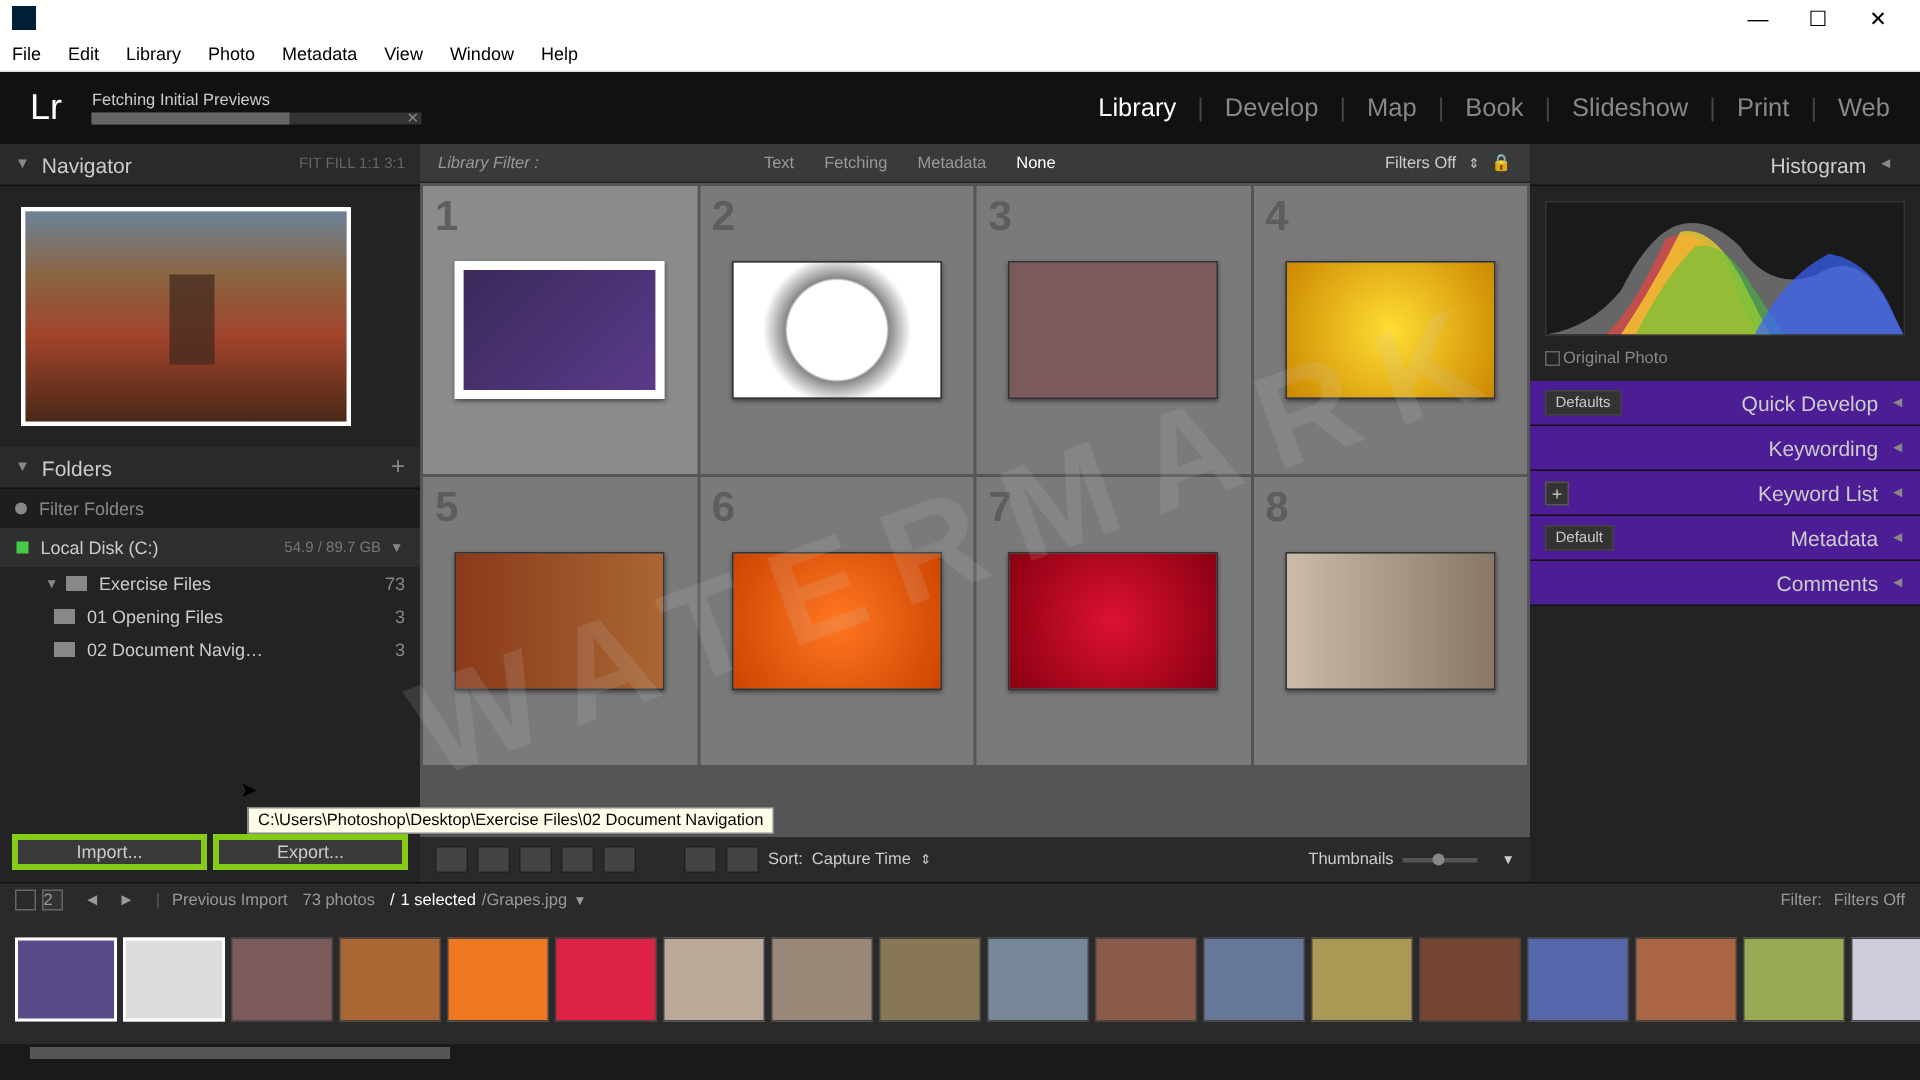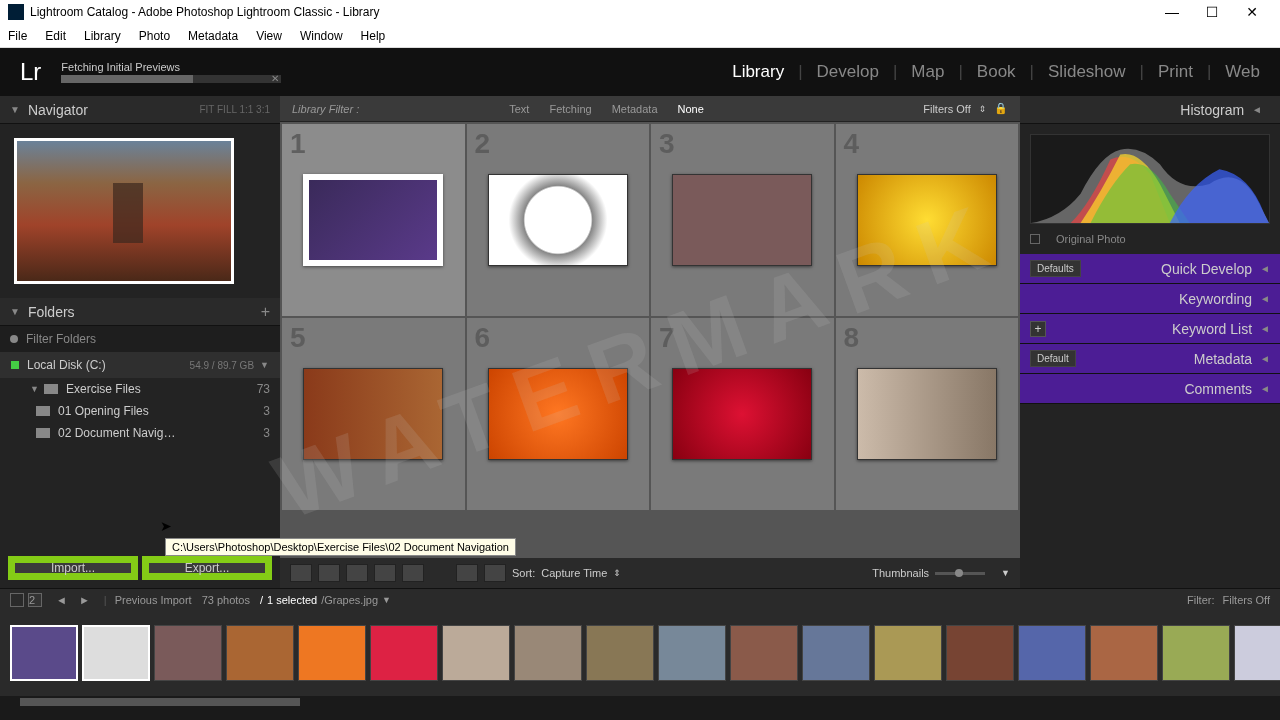--- a/index.html
+++ b/index.html
@@ -38,59 +38,58 @@
 .disk-row .led { width: 8px; height: 8px; background: #4c4; margin-right: 8px; }
 .disk-row .size { margin-left: auto; color: #777; font-size: 10px; }
 .tree-row { padding: 4px 10px 4px 36px; display: flex; align-items: center; position: relative; }
 .tree-row.l0 { padding-left: 44px; }
 .tree-row.l1 { }
 .tree-row .arrow { position: absolute; left: 44px; color: #888; font-size: 9px; }
 .tree-row.l0 .arrow { left: 44px; }
 .tree-row .fico { width: 14px; height: 10px; background: #888; margin-right: 8px; }
 .tree-row .cnt { margin-left: auto; color: #888; }
 .btn-row { display: flex; gap: 4px; padding: 8px; margin-top: auto; }
-.btn { flex: 1; height: 24px; background: #3a3a3a; border: 7px solid #84cc16; display: flex; align-items: center; justify-content: center; cursor: pointer; color: #ccc; }
+.btn { flex: 1; height: 24px; background: #3a3a3a; border: 4px solid #84cc16; display: flex; align-items: center; justify-content: center; cursor: pointer; color: #ccc; }
 .filter-bar { height: 26px; background: #3a3a3a; display: flex; align-items: center; padding: 0 12px; font-size: 11px; border-bottom: 1px solid #222; }
 .filter-bar .lbl { color: #999; font-style: italic; }
 .filter-bar .opt { margin: 0 10px; color: #999; cursor: pointer; }
 .filter-bar .opt.active { color: #fff; }
 .filter-bar .right { margin-left: auto; display: flex; align-items: center; gap: 8px; }
 .grid { flex: 1; display: grid; grid-template-columns: repeat(4, 1fr); grid-auto-rows: 192px; gap: 2px; padding: 2px; overflow: hidden; background: #555; }
 .cell { background: #7a7a7a; position: relative; display: flex; align-items: center; justify-content: center; }
 .cell.selected { background: #8c8c8c; }
 .cell .num { position: absolute; top: 4px; left: 8px; font-size: 28px; color: rgba(90,90,90,0.9); font-weight: bold; }
 .cell .thumb { width: 140px; height: 92px; border: 1px solid #333; box-shadow: 0 1px 3px rgba(0,0,0,0.5); }
 .cell.selected .thumb { border: 6px solid #fff; }
 .toolbar { height: 30px; background: #2a2a2a; display: flex; align-items: center; padding: 0 10px; gap: 6px; font-size: 11px; }
 .tb-btn { width: 22px; height: 18px; background: #444; border: 1px solid #222; cursor: pointer; }
 .toolbar .sort-area { margin-left: auto; display: flex; align-items: center; gap: 6px; }
 .rp-row { height: 30px; background: #4c1d95; display: flex; align-items: center; padding: 0 10px; border-bottom: 1px solid #111; }
 .rp-row .lbl { margin-left: auto; font-size: 14px; color: #ccc; }
 .rp-row .tri { margin-left: 8px; color: #888; font-size: 10px; }
 .rp-row .dd { background: #333; padding: 2px 6px; font-size: 10px; border: 1px solid #444; }
 .histogram { height: 130px; padding: 10px; }
 .histo-svg { width: 100%; height: 90px; background: #1a1a1a; border: 1px solid #333; }
-.histo-chk { display: flex; align-items: center; gap: 16px; margin-top: 6px; font-size: 11px; color: #888; }
+.histo-chk { display: flex; align-items: center; gap: 2px; margin-top: 6px; font-size: 11px; color: #888; }
 .status-bar { height: 22px; background: #2a2a2a; display: flex; align-items: center; padding: 0 10px; font-size: 11px; color: #999; border-top: 1px solid #111; }
 .status-bar .sep { margin: 0 8px; color: #555; }
 .filmstrip { height: 86px; background: #2a2a2a; display: flex; align-items: center; padding: 4px 10px; gap: 4px; overflow: hidden; }
 .fs-thumb { width: 68px; height: 56px; border: 1px solid #444; background: #555; flex-shrink: 0; position: relative; }
 .fs-thumb.sel { border: 2px solid #fff; background: #999; }
 .scroll-h { height: 12px; background: #1a1a1a; display: flex; align-items: center; padding: 0 20px; }
 .scroll-h .thumb { width: 280px; height: 8px; background: #555; }
 .tooltip { position: absolute; background: #fffde7; color: #000; border: 1px solid #888; padding: 2px 6px; font-size: 11px; z-index: 100; }
 .cursor { position: absolute; z-index: 99; font-size: 14px; color: #000; }
 .watermark { position: absolute; top: 50%; left: 50%; transform: translate(-50%, -50%) rotate(-20deg); font-size: 90px; color: rgba(200,200,200,0.15); pointer-events: none; z-index: 50; font-weight: bold; letter-spacing: 20px; }
 </style>
 </head>
 <body>
 
 <div class="title-bar">
   <div class="icon"></div>
-  <span>Lightroom Catalog - Adobe Photoshop Lightroom Classic - Library</span>
   <div class="spacer"></div>
   <div class="win-btn">—</div>
   <div class="win-btn">☐</div>
   <div class="win-btn">✕</div>
 </div>
 
 <div class="menu-bar" id="menu-bar">
     <span>File</span>
     <span>Edit</span>
     <span>Library</span>

